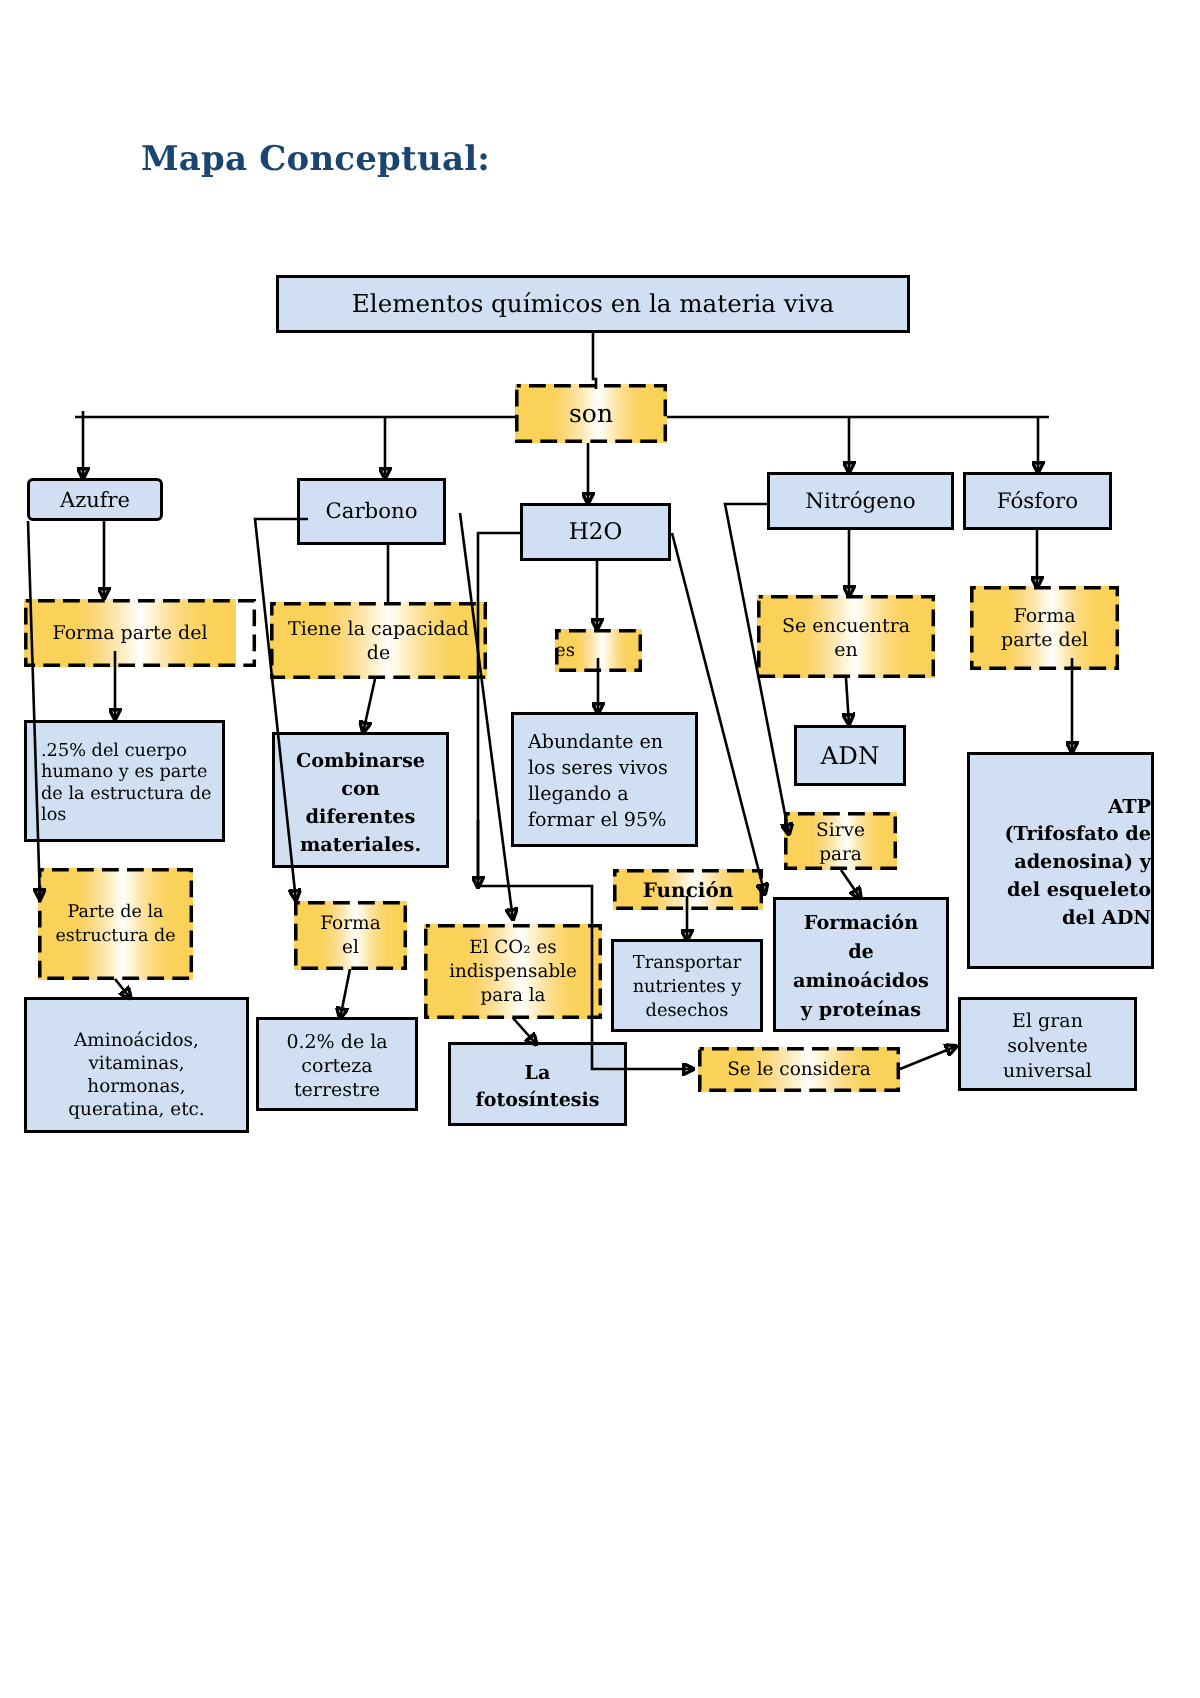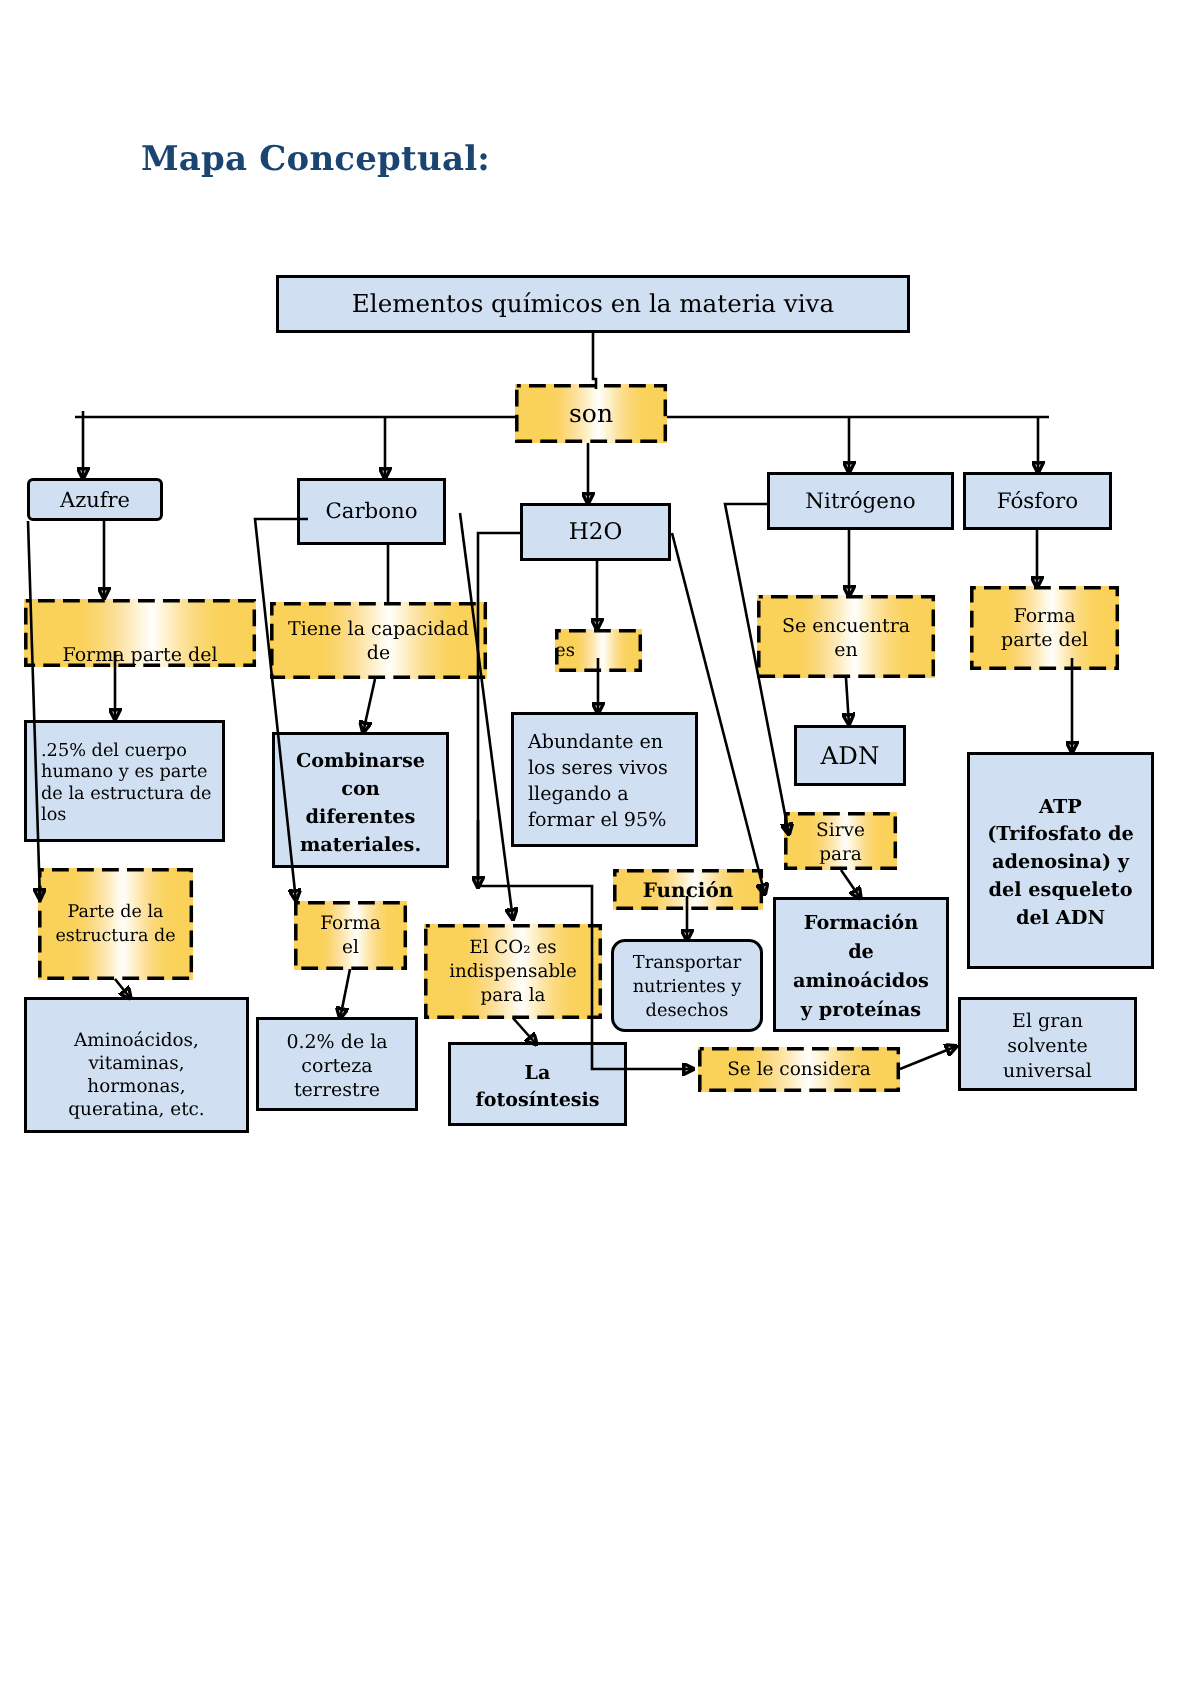--- a/index.html
+++ b/index.html
@@ -15,36 +15,36 @@
 .node .ln{display:block;white-space:pre;}
 .blue{background:#d0e0f2;border:3px solid #000;}
 .yel{border:0;background:linear-gradient(to right,#fad159 0%,#fad159 24%,#fbd56f 31%,#fcdf97 39%,#fdecbf 46%,#fef8e4 51%,#fffefb 55%,#fef5d7 60%,#fde6ac 66%,#fcda80 73%,#fad35f 82%,#fad159 90%,#fad159 100%);}
 #n-root{left:276px;top:275px;width:634px;height:58px;font-size:24.6px;text-align:center;line-height:30px;}
 #n-son{left:515px;top:384px;width:152px;height:59px;font-size:25px;text-align:center;line-height:28px;}
 #n-azufre{left:27px;top:478px;width:136px;height:43px;font-size:21px;text-align:center;line-height:26px;border-radius:6px;}
 #n-carbono{left:297px;top:478px;width:149px;height:67px;font-size:21.3px;text-align:center;line-height:27px;}
 #n-h2o{left:520px;top:503px;width:151px;height:58px;font-size:23px;text-align:center;line-height:29px;}
 #n-nitrogeno{left:767px;top:472px;width:187px;height:58px;font-size:21.4px;text-align:center;line-height:27px;}
 #n-fosforo{left:963px;top:472px;width:149px;height:58px;font-size:21.4px;text-align:center;line-height:27px;}
-#n-forma-parte-del-1{left:24px;top:599px;width:232px;height:68px;font-size:19px;text-align:center;line-height:23px;align-items:flex-end;}
+#n-forma-parte-del-1{left:24px;top:599px;width:212px;height:68px;font-size:19px;text-align:center;line-height:23px;}
 #n-tiene-capacidad{left:270px;top:602px;width:217px;height:77px;font-size:19px;text-align:center;line-height:24px;}
 #n-es{left:555px;top:629px;width:87px;height:43px;font-size:18px;text-align:left;line-height:22px;}
 #n-se-encuentra-en{left:757px;top:595px;width:178px;height:83px;font-size:19px;text-align:center;line-height:24px;padding-top:2px;}
 #n-forma-parte-del-2{left:970px;top:586px;width:149px;height:84px;font-size:19px;text-align:center;line-height:24px;}
 #n-pct25{left:24px;top:720px;width:201px;height:122px;font-size:17.7px;text-align:left;line-height:21.4px;padding-left:14px;padding-top:5px;}
 #n-combinarse{left:272px;top:732px;width:177px;height:136px;font-size:19.3px;text-align:center;line-height:28px;font-weight:bold;padding-top:5px;}
 #n-abundante{left:511px;top:712px;width:187px;height:135px;font-size:19.1px;text-align:left;line-height:26px;padding-left:14px;padding-top:3px;}
 #n-adn{left:794px;top:725px;width:112px;height:61px;font-size:24.5px;text-align:center;line-height:29px;}
-#n-atp{left:967px;top:752px;width:187px;height:217px;font-size:19.3px;text-align:center;line-height:27.7px;font-weight:bold;padding-top:3px;}
+#n-atp{left:967px;top:752px;width:187px;height:217px;font-size:19.3px;text-align:right;line-height:27.7px;font-weight:bold;padding-top:3px;}
 #n-parte-estructura{left:38px;top:868px;width:155px;height:112px;font-size:17.5px;text-align:center;line-height:24px;}
 #n-forma-el{left:294px;top:901px;width:113px;height:69px;font-size:18.5px;text-align:center;line-height:24px;}
 #n-sirve-para{left:784px;top:812px;width:113px;height:58px;font-size:18.5px;text-align:center;line-height:24px;padding-top:3px;}
 #n-funcion{left:613px;top:869px;width:150px;height:41px;font-size:20px;text-align:center;line-height:26px;font-weight:bold;}
 #n-co2{left:424px;top:924px;width:178px;height:95px;font-size:18.3px;text-align:center;line-height:24px;}
-#n-transportar{left:611px;top:939px;width:152px;height:93px;font-size:17.8px;text-align:center;line-height:24px;padding-top:3px;border-radius:14px;}
+#n-transportar{left:611px;top:939px;width:152px;height:93px;font-size:17.8px;text-align:center;line-height:24px;padding-top:3px;}
 #n-formacion{left:773px;top:897px;width:176px;height:135px;font-size:19.3px;text-align:center;line-height:29px;font-weight:bold;padding-top:3px;}
 #n-aminoacidos{left:24px;top:997px;width:225px;height:136px;font-size:18.4px;text-align:center;line-height:23px;padding-top:20px;}
 #n-pct02{left:256px;top:1017px;width:162px;height:94px;font-size:19px;text-align:center;line-height:24px;padding-top:3px;}
 #n-fotosintesis{left:448px;top:1042px;width:179px;height:84px;font-size:19.1px;text-align:center;line-height:27px;font-weight:bold;padding-top:4px;}
 #n-se-le-considera{left:698px;top:1047px;width:202px;height:45px;font-size:18.5px;text-align:center;line-height:22px;}
 #n-solvente{left:958px;top:997px;width:179px;height:94px;font-size:19px;text-align:center;line-height:25px;padding-top:4px;}
 </style>
 </head>
 <body>
 

